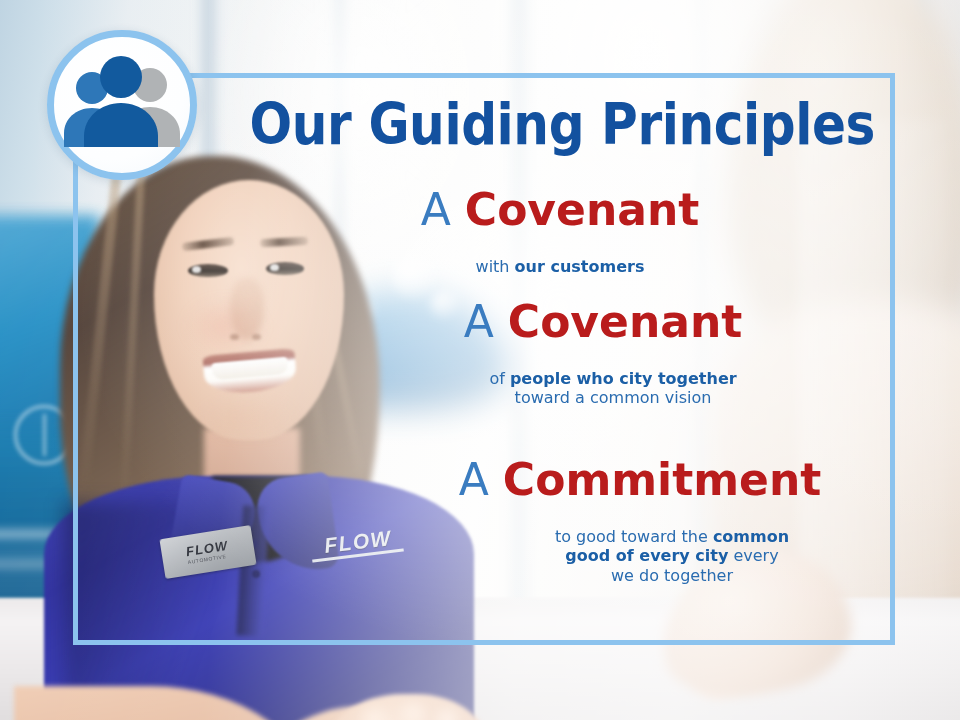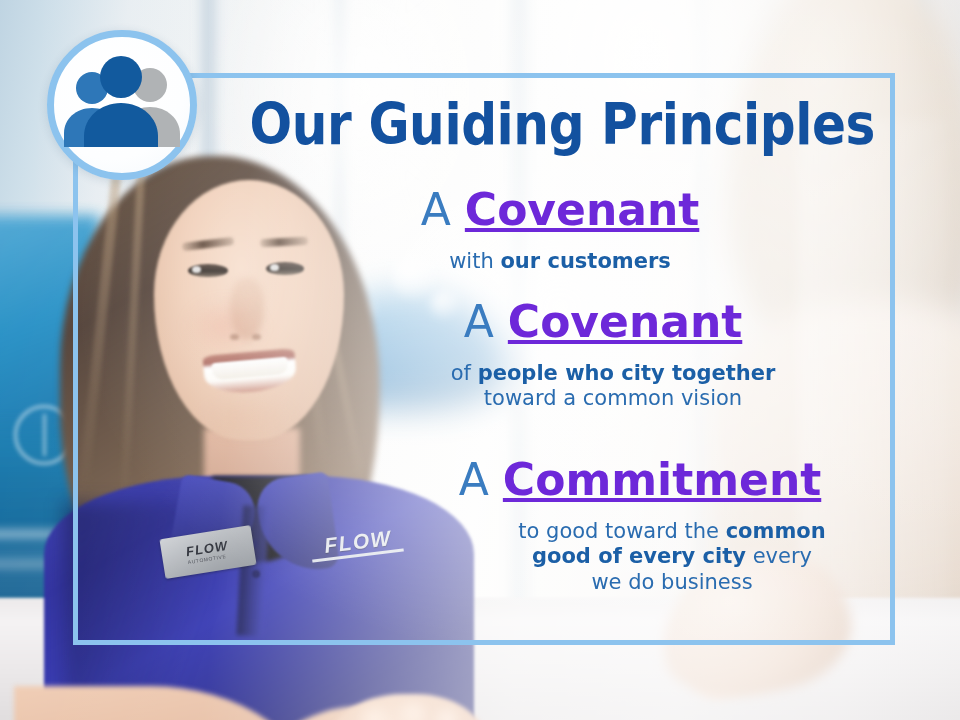--- a/index.html
+++ b/index.html
@@ -392,25 +392,25 @@
   }
 
   .principle { position: absolute; width: 100%; }
   .p-title {
     font-family: "DejaVu Sans", "Liberation Sans", sans-serif;
     font-size: 44px; line-height: 1.02;
     color: #2a72bb;
     white-space: nowrap;
   }
   .p-title .art { font-weight: 400; color: #3a7cc0; }
-  .p-title .key { font-weight: 700; color: #6d28d9; text-decoration: underline; }
+  .p-title .key { font-weight: 700; color: #b91c1c; }
   .p-sub {
     font-family: "DejaVu Sans", "Liberation Sans", sans-serif;
-    font-size: 21px; line-height: 1.22; font-weight: 400;
-    color: #2a6cb0; margin-top: 16px;
+    font-size: 16px; line-height: 1.22; font-weight: 400;
+    color: #2a6cb0; margin-top: 24px;
   }
   .p-sub b { font-weight: 700; color: #1b5fa6; }
 
   #block-covenant   { left: 0; top: 188px; }
   #block-covenant   .p-title, #block-covenant .p-sub { text-align: center; padding-left: 160px; }
 
   #block-community  { left: 0; top: 300px; }
   #block-community  .p-title { text-align: center; padding-left: 246px; }
   #block-community  .p-sub   { text-align: center; padding-left: 266px; }
 
@@ -561,18 +561,18 @@
       <span class="key">Commitment</span>
     </div>
     <div class="p-sub">
       <div>
         <span>to good toward the </span><b>common</b>
       </div>
       <div>
         <b>good of every city</b><span> every</span>
       </div>
       <div>
-        <span>we do business</span>
+        <span>we do together</span>
       </div>
     </div>
   </div>
 
 </div>
 
 </body></html>

